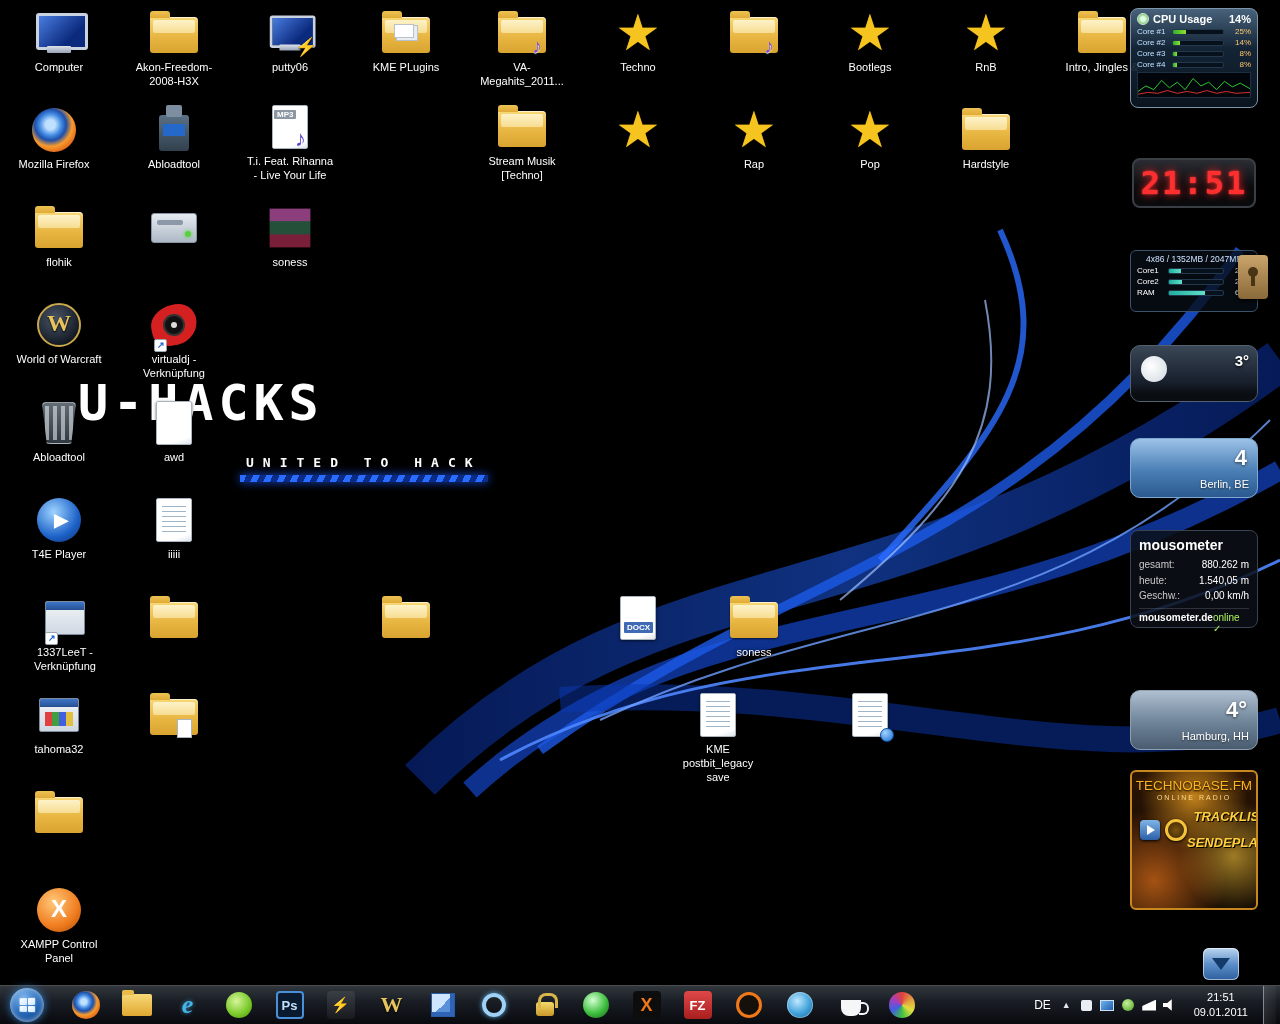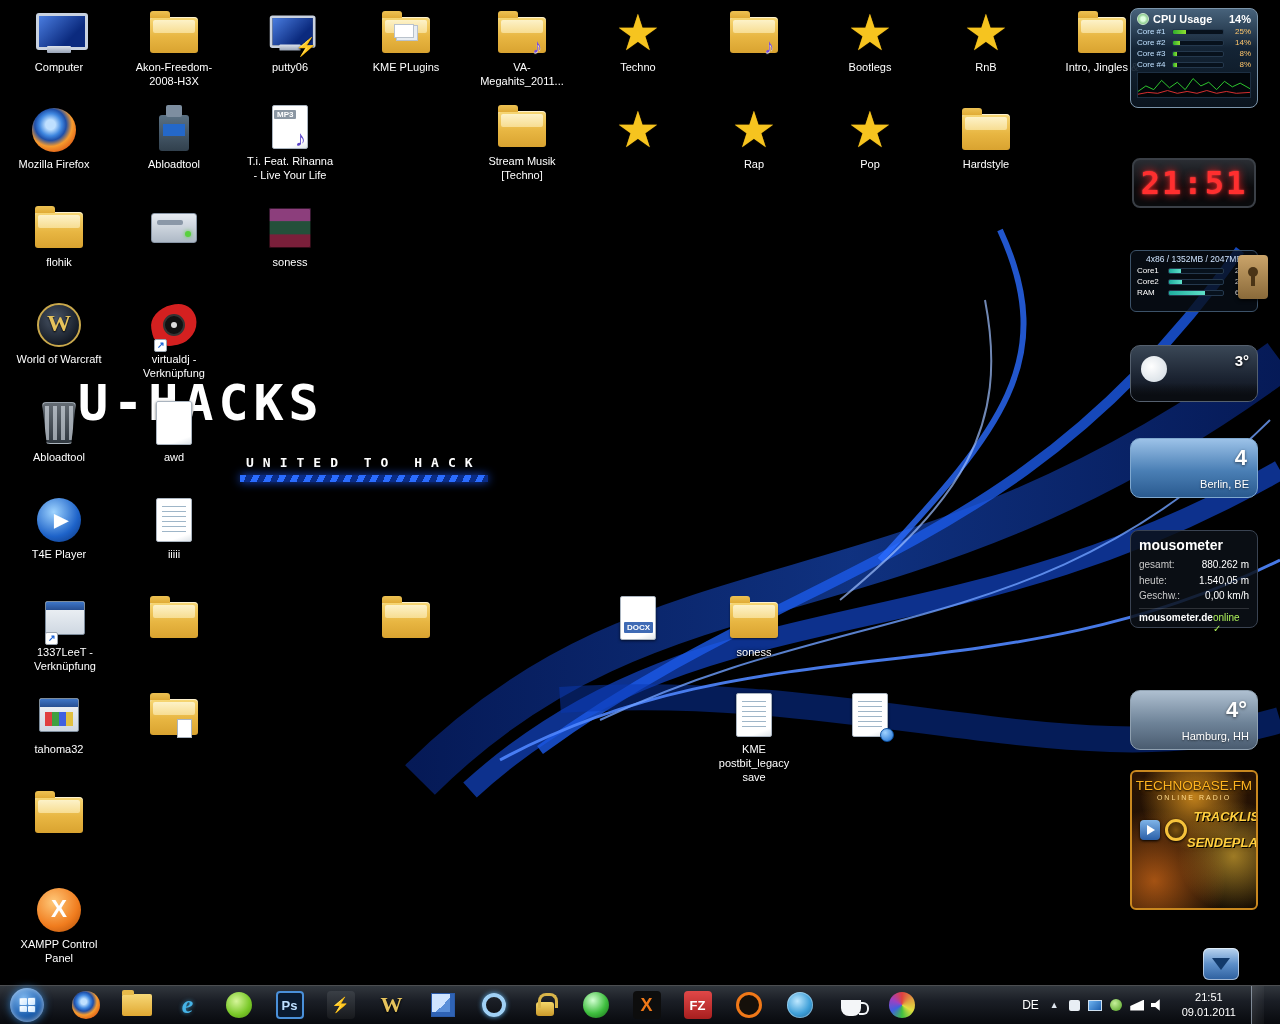--- a/index.html
+++ b/index.html
@@ -198,21 +198,21 @@
   .t-fz{width:28px;height:28px;border-radius:4px;background:linear-gradient(180deg,#e04848,#a81f1f);color:#fff;
     font-weight:bold;font-size:13px;display:flex;align-items:center;justify-content:center}
   .t-oring{width:26px;height:26px;border-radius:50%;background:#15100a;border:3px solid #f07818}
   .t-globe{width:26px;height:26px;border-radius:50%;box-shadow:inset 0 0 0 1px rgba(255,255,255,.35);
     background:radial-gradient(circle at 40% 35%,#bfe8ff,#3fa0d9 55%,#1a5f8f)}
   .t-java{width:20px;height:16px;background:#f4f6f8;border-radius:0 0 8px 8px;position:relative;margin-top:6px}
   .t-java::before{content:"";position:absolute;right:-8px;top:2px;width:8px;height:9px;border:2px solid #f4f6f8;
     border-left:none;border-radius:0 6px 6px 0}
   .t-paint{width:26px;height:26px;border-radius:50%;
     background:conic-gradient(#e04040,#e0a040,#e0e040,#40c040,#4060e0,#a040c0,#e04040)}
-  .tray{margin-left:auto;display:flex;align-items:center;gap:7px;height:100%;padding-right:16px}
+  .tray{margin-left:auto;display:flex;align-items:center;gap:7px;height:100%;padding-right:4px}
   .lang{color:#fff;font-size:12px;padding:2px 4px;cursor:pointer}
   .chev{color:#dfe6ee;font-size:9px;cursor:pointer}
   .chev::before{content:"▲"}
   .ti{width:17px;height:17px;display:inline-flex;align-items:center;justify-content:center;cursor:pointer}
   .ti-plug{width:11px;height:11px;background:#e8eef4;border-radius:2px}
   .ti-screen{width:14px;height:11px;background:linear-gradient(135deg,#6fb3f0,#1d5fae);border:1px solid #cfe0f0}
   .ti-green{width:12px;height:12px;border-radius:50%;background:radial-gradient(circle at 40% 35%,#c6f09a,#4e9f1f)}
   .ti-net{width:14px;height:11px;background:#fff;clip-path:polygon(0 60%,100% 0,100% 100%,0 100%)}
   .ti-vol{width:15px;height:13px;background:#fff;clip-path:polygon(0 35%,30% 35%,60% 5%,60% 95%,30% 65%,0 65%)}
   .clock2{color:#fff;font-size:11px;text-align:center;line-height:1.35;padding:0 8px;cursor:pointer}
@@ -459,21 +459,21 @@
         </div>
         <div class="di-label">tahoma32</div>
       </div>
       <div class="di" style="left: 128px; top: 690px;">
         <div class="di-glyph">
           <i class="sh fold"></i>
           <b class="ov pagemini"></b>
         </div>
         <div class="di-label"></div>
       </div>
-      <div class="di" style="left: 708px; top: 690px;">
+      <div class="di" style="left: 672px; top: 690px;">
         <div class="di-glyph">
           <i class="sh page lined"></i>
         </div>
         <div class="di-label">KME postbit_legacy save</div>
       </div>
       <div class="di" style="left: 824px; top: 690px;">
         <div class="di-glyph">
           <i class="sh page lined"></i>
           <b class="ov bluedot"></b>
         </div>

